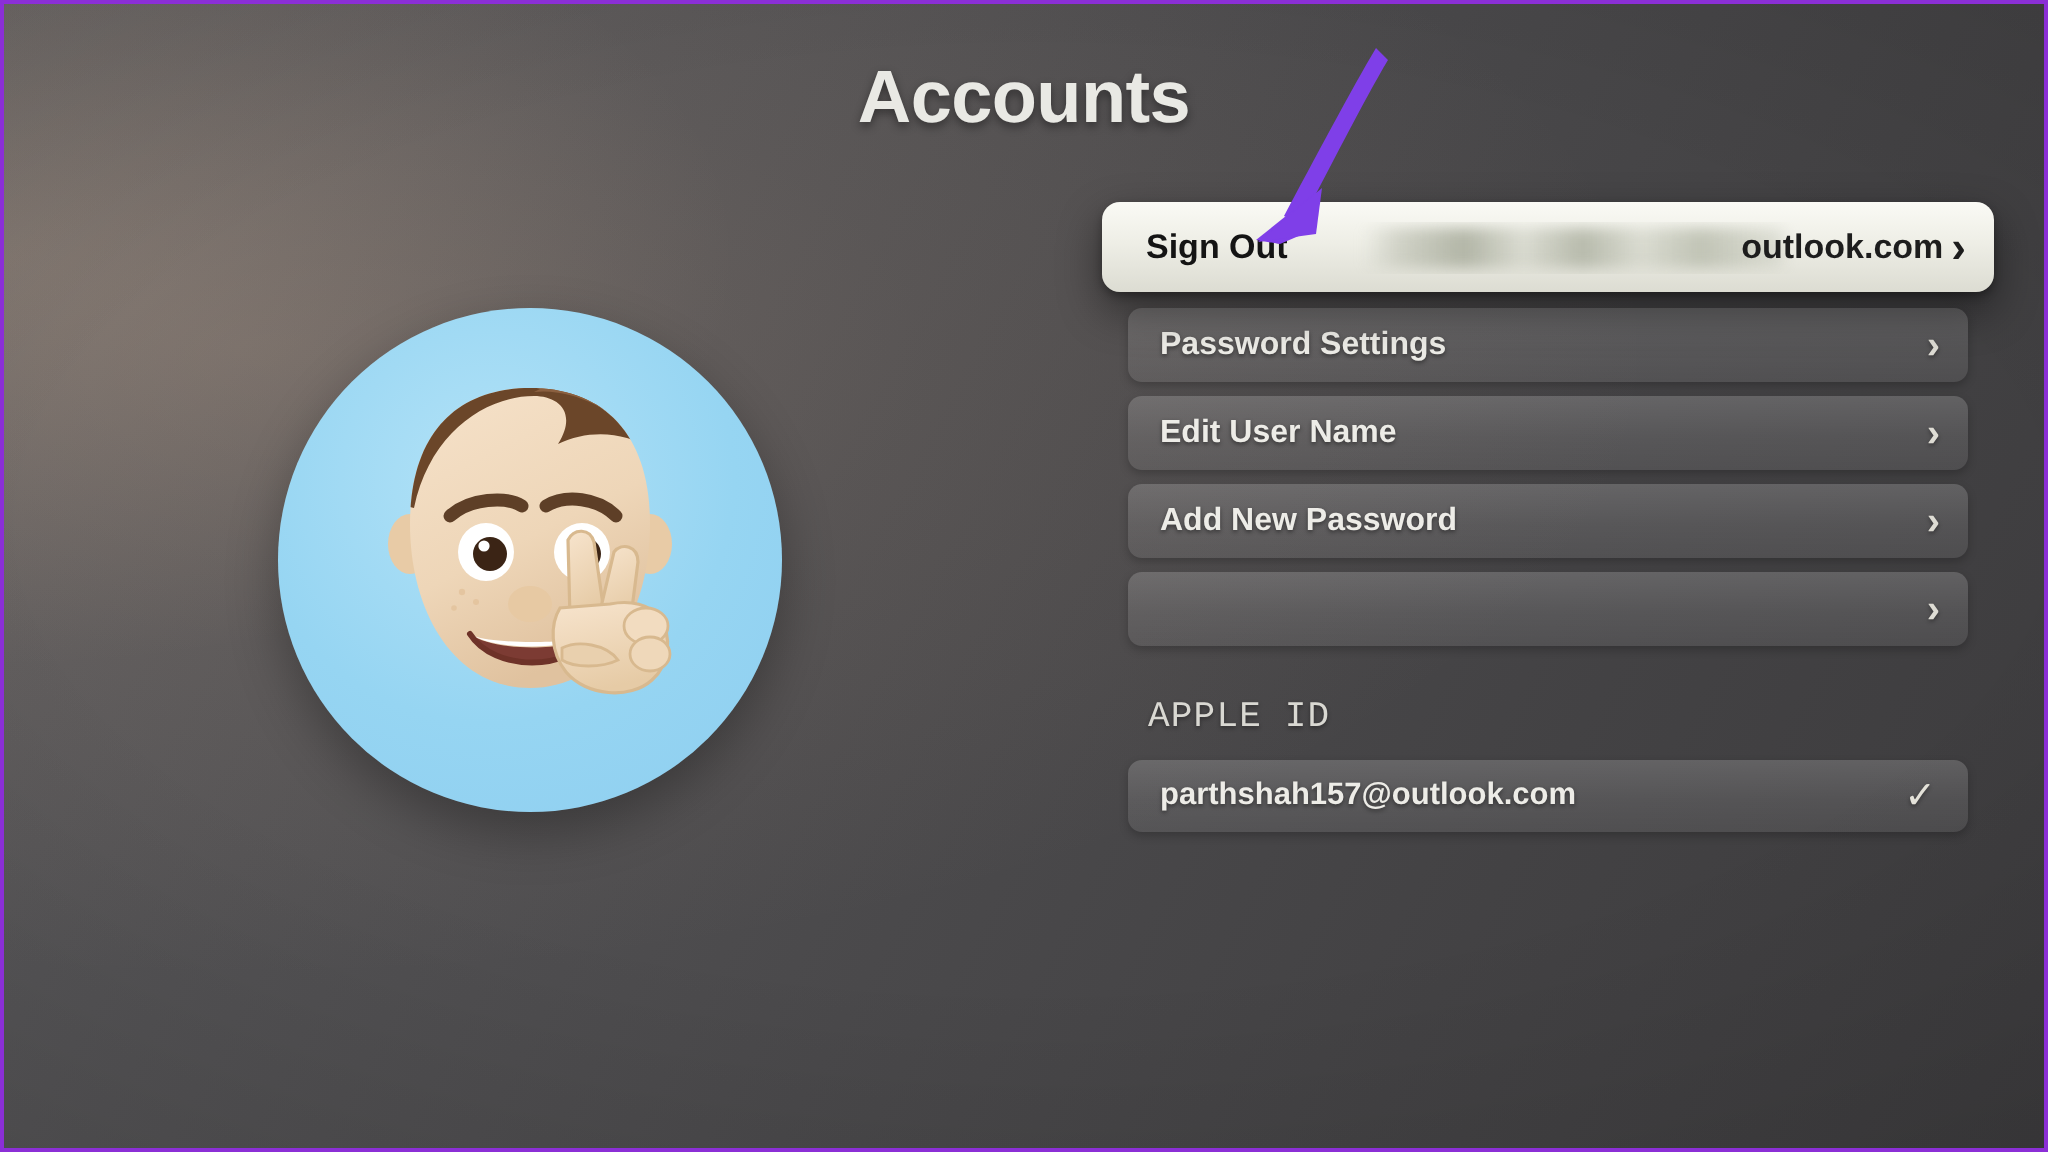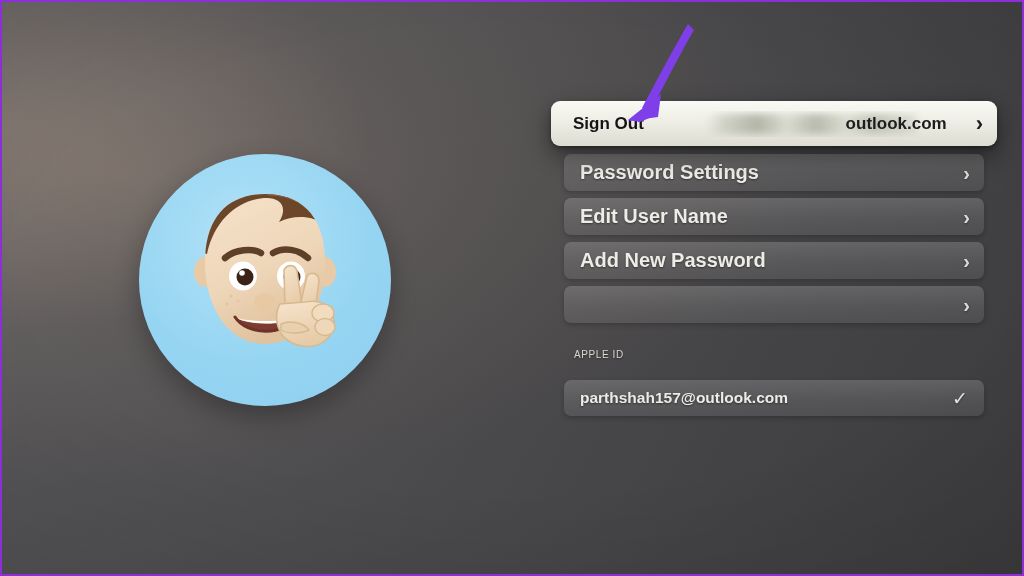--- a/index.html
+++ b/index.html
@@ -72,21 +72,21 @@
     position:relative;
     height:37px;
     border-radius:7px;
     display:flex; align-items:center;
     margin-bottom:7px;
     padding:0 14px 0 16px;
     background:linear-gradient(180deg, rgba(255,255,255,0.175) 0%, rgba(255,255,255,0.105) 55%, rgba(255,255,255,0.075) 100%);
     box-shadow:0 2px 5px rgba(0,0,0,0.22);
   }
   .row .label {
-    font-size:20px; font-weight:bold; color:#edece7;
+    font-size:16px; font-weight:bold; color:#edece7;
     text-shadow:0 1px 2px rgba(0,0,0,0.45);
     white-space:nowrap;
   }
   .row .chev {
     margin-left:auto;
     font-size:20px; font-weight:bold; color:#dedcd4;
     line-height:1;
     text-shadow:0 1px 2px rgba(0,0,0,0.4);
   }
 
@@ -94,21 +94,20 @@
   .row.focused {
     position:absolute;
     left:-13px; top:-9px;
     width:446px; height:45px;
     padding:0 14px 0 22px;
     border-radius:9px;
     background:linear-gradient(180deg, #fafaf5 0%, #eeeee6 45%, #dcdcd2 100%);
     box-shadow:0 9px 22px rgba(0,0,0,0.45), 0 2px 4px rgba(0,0,0,0.3);
     z-index:5;
     margin:0;
-    gap:25px;
   }
   .row.focused .label {
     font-size:17px; color:#141414; text-shadow:none;
   }
   .row.focused .chev { color:#1c1c1c; font-size:22px; text-shadow:none; }
 
   
   .redacted {
     margin-left:30px;
     flex:1;
@@ -137,23 +136,24 @@
   .redacted .tail {
     position:relative; z-index:2;
     font-size:17px; font-weight:bold; color:#1d1d1d;
     margin-right:4px;
     white-space:nowrap;
   }
 
   
   #appleid-label {
     position:absolute; left:572px; top:347px;
-    font-size:10px; color:#d9d8d2;
+    font-size:18px; color:#d9d8d2;
     letter-spacing:0.6px;
     text-shadow:0 1px 2px rgba(0,0,0,0.4);
+    font-family:Liberation Mono, monospace;
   }
   #appleid-row {
     position:absolute;
     left:562px; top:378px;
     width:420px; height:36px;
     border-radius:7px;
     display:flex; align-items:center;
     padding:0 16px;
     background:linear-gradient(180deg, rgba(255,255,255,0.175) 0%, rgba(255,255,255,0.105) 55%, rgba(255,255,255,0.075) 100%);
     box-shadow:0 2px 5px rgba(0,0,0,0.22);
@@ -171,20 +171,21 @@
   
   #arrow { position:absolute; left:596px; top:18px; width:120px; height:112px; z-index:20; }
 </style>
 </head>
 <body>
 
 <div id="screen">
 
   <div id="bg"></div>
 
+  <div id="title">Accounts</div>
 
   <div id="avatar-wrap">
     <div id="avatar-circle">
       <svg id="memoji" viewBox="0 0 252 252" xmlns="http://www.w3.org/2000/svg">
         <defs>
           <linearGradient id="skin" x1="0" y1="0" x2="0.4" y2="1">
             <stop offset="0%" stop-color="#f6e2ca"></stop>
             <stop offset="60%" stop-color="#eed6b8"></stop>
             <stop offset="100%" stop-color="#e0c29f"></stop>
           </linearGradient>

